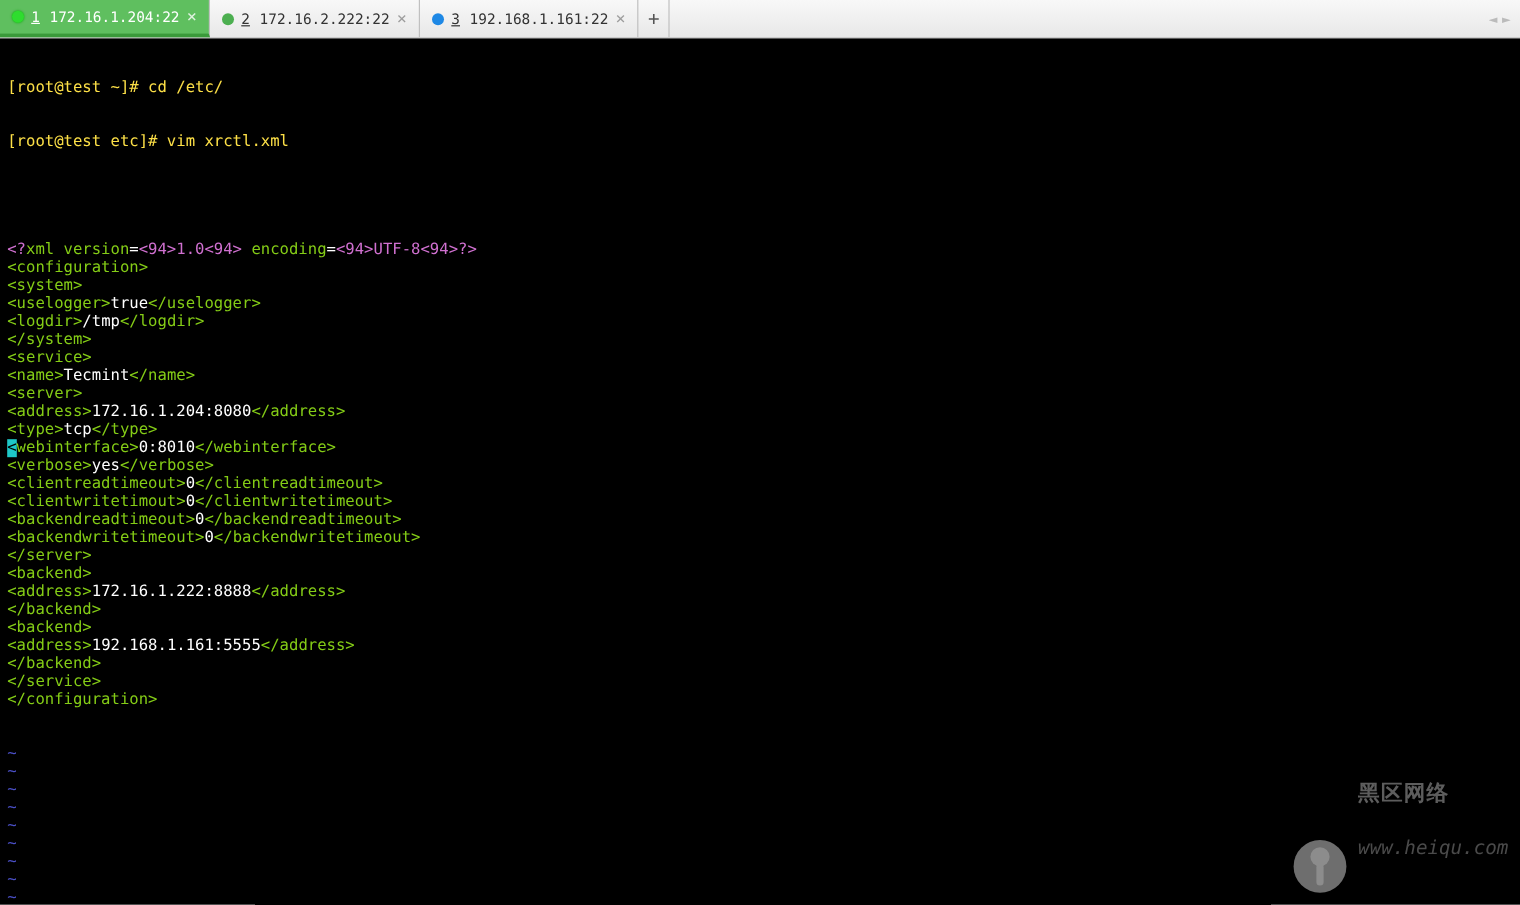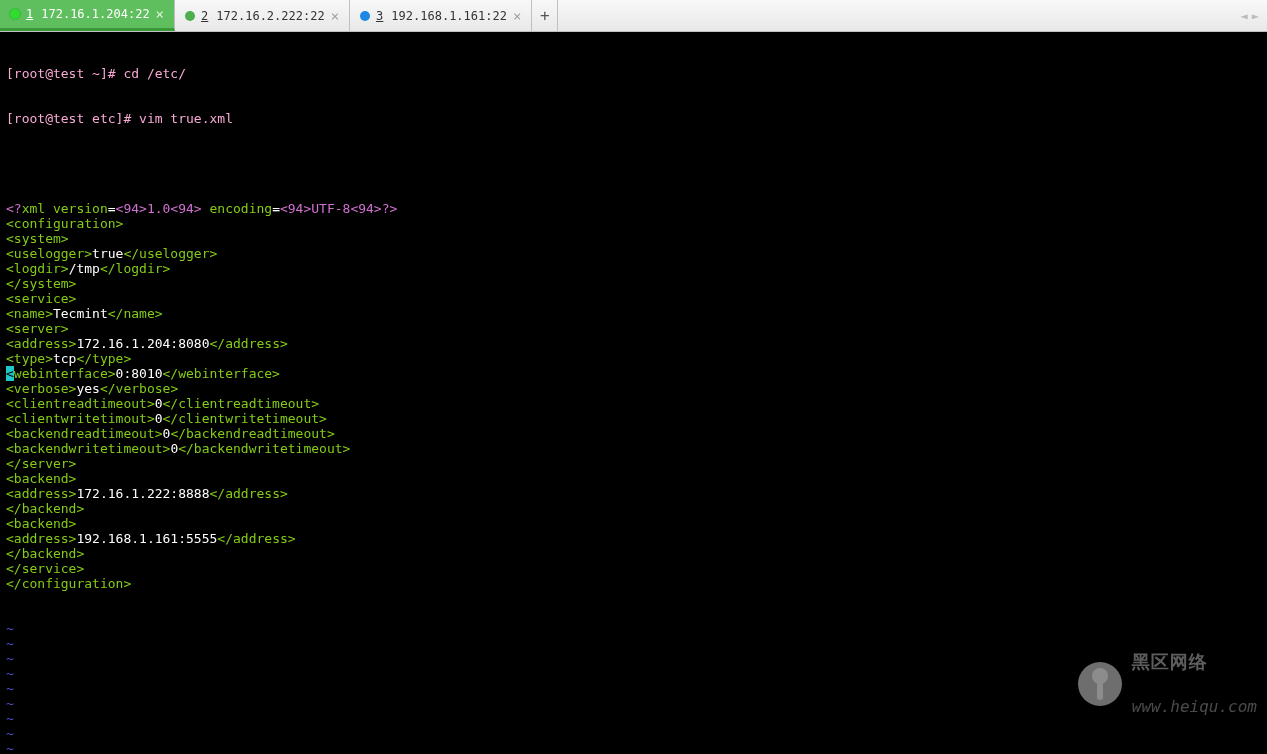--- a/index.html
+++ b/index.html
@@ -10,27 +10,27 @@
 .tab .dot { width: 10px; height: 10px; border-radius: 50%; display: inline-block; }
 .tab.active .dot { background: #2fdc2f; box-shadow: 0 0 2px #0a0; }
 .tab .dot.green { background: #4caf50; }
 .tab .dot.blue { background: #1e88e5; }
 .tab .num { text-decoration: underline; margin-right: 2px; }
 .tab .close { margin-left: auto; font-size: 14px; color: rgba(0,0,0,0.35); }
 .tab.active .close { color: rgba(255,255,255,0.8); }
 .add-tab { width: 26px; display: flex; align-items: center; justify-content: center; border-right: 1px solid #c0c0c0; font-size: 16px; color: #555; cursor: pointer; }
 .nav-arrows { margin-left: auto; display: flex; align-items: center; padding: 0 8px; gap: 4px; color: #bbb; font-size: 12px; }
 .terminal { background: #000; color: #fff; height: calc(754px - 32px); padding: 4px 6px; font-size: 13px; line-height: 15px; white-space: pre; position: relative; }
-.prompt-line { color: #f9a8d4; }
+.prompt-line { color: #fde047; }
 .tag { color: #84cc16; }
 .val { color: #fff; }
 .pink { color: #d070d0; }
 .cursor-hl { background: #1ec8c8; color: #000; }
 .tilde { color: #4b50c8; }
-.watermark { position: absolute; right: 10px; bottom: 10px; display: flex; align-items: center; gap: 10px; opacity: 0.55; }
+.watermark { position: absolute; right: 10px; bottom: 10px; display: flex; align-items: flex-end; gap: 10px; opacity: 0.55; }
 .watermark .logo { width: 44px; height: 44px; border-radius: 50%; background: #c8c8c8; position: relative; }
 .watermark .logo::before { content:""; position:absolute; left:14px; top:6px; width:16px; height:16px; border-radius:50%; background:#fff; }
 .watermark .logo::after { content:""; position:absolute; left:19px; top:20px; width:6px; height:18px; background:#fff; border-radius:3px; }
 .watermark .text .t1 { color:#aaa; font-size:18px; font-weight:bold; letter-spacing:1px; }
 .watermark .text .t2 { color:#888; font-size:16px; font-style: italic; }
 .filler { display:block; }
 </style>
 </head>
 <body>
 
@@ -57,21 +57,21 @@
     </div>
   <div class="add-tab">+</div>
   <div class="nav-arrows">
     <span>◄</span>
     <span>►</span>
   </div>
 </div>
 
 <div class="terminal">
   <div class="prompt-line">[root@test ~]# cd /etc/</div>
-  <div class="prompt-line">[root@test etc]# vim true.xml</div>
+  <div class="prompt-line">[root@test etc]# vim xrctl.xml</div>
   <div class="filler">&nbsp;</div>
   <div id="xml-body"><div><span class="pink">&lt;?</span><span class="tag">xml version</span><span class="val">=</span><span class="pink">&lt;94&gt;1.0&lt;94&gt; </span><span class="tag">encoding</span><span class="val">=</span><span class="pink">&lt;94&gt;UTF-8&lt;94&gt;</span><span class="pink">?&gt;</span></div><div><span class="tag">&lt;configuration&gt;</span></div><div><span class="tag">&lt;system&gt;</span></div><div><span class="tag">&lt;uselogger&gt;</span><span class="val">true</span><span class="tag">&lt;/uselogger&gt;</span></div><div><span class="tag">&lt;logdir&gt;</span><span class="val">/tmp</span><span class="tag">&lt;/logdir&gt;</span></div><div><span class="tag">&lt;/system&gt;</span></div><div><span class="tag">&lt;service&gt;</span></div><div><span class="tag">&lt;name&gt;</span><span class="val">Tecmint</span><span class="tag">&lt;/name&gt;</span></div><div><span class="tag">&lt;server&gt;</span></div><div><span class="tag">&lt;address&gt;</span><span class="val">172.16.1.204:8080</span><span class="tag">&lt;/address&gt;</span></div><div><span class="tag">&lt;type&gt;</span><span class="val">tcp</span><span class="tag">&lt;/type&gt;</span></div><div><span class="cursor-hl">&lt;</span><span class="tag">webinterface&gt;</span><span class="val">0:8010</span><span class="tag">&lt;/webinterface&gt;</span></div><div><span class="tag">&lt;verbose&gt;</span><span class="val">yes</span><span class="tag">&lt;/verbose&gt;</span></div><div><span class="tag">&lt;clientreadtimeout&gt;</span><span class="val">0</span><span class="tag">&lt;/clientreadtimeout&gt;</span></div><div><span class="tag">&lt;clientwritetimout&gt;</span><span class="val">0</span><span class="tag">&lt;/clientwritetimeout&gt;</span></div><div><span class="tag">&lt;backendreadtimeout&gt;</span><span class="val">0</span><span class="tag">&lt;/backendreadtimeout&gt;</span></div><div><span class="tag">&lt;backendwritetimeout&gt;</span><span class="val">0</span><span class="tag">&lt;/backendwritetimeout&gt;</span></div><div><span class="tag">&lt;/server&gt;</span></div><div><span class="tag">&lt;backend&gt;</span></div><div><span class="tag">&lt;address&gt;</span><span class="val">172.16.1.222:8888</span><span class="tag">&lt;/address&gt;</span></div><div><span class="tag">&lt;/backend&gt;</span></div><div><span class="tag">&lt;backend&gt;</span></div><div><span class="tag">&lt;address&gt;</span><span class="val">192.168.1.161:5555</span><span class="tag">&lt;/address&gt;</span></div><div><span class="tag">&lt;/backend&gt;</span></div><div><span class="tag">&lt;/service&gt;</span></div><div><span class="tag">&lt;/configuration&gt;</span></div></div>
   <div id="tildes"><div class="tilde">~</div><div class="tilde">~</div><div class="tilde">~</div><div class="tilde">~</div><div class="tilde">~</div><div class="tilde">~</div><div class="tilde">~</div><div class="tilde">~</div><div class="tilde">~</div></div>
   <div class="watermark">
     <div class="logo"></div>
     <div class="text">
       <div class="t1">黑区网络</div>
       <div class="t2">www.heiqu.com</div>
     </div>
   </div>

